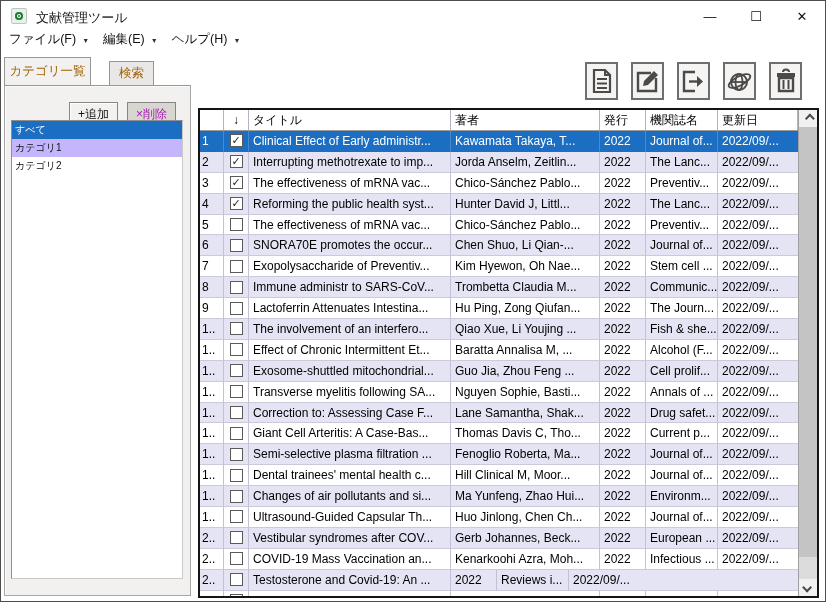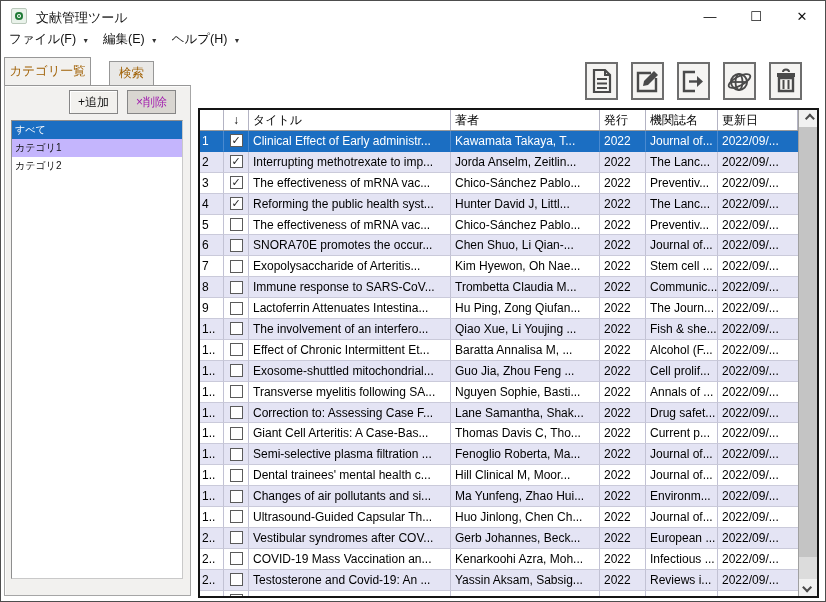--- a/index.html
+++ b/index.html
@@ -20,21 +20,21 @@
   .menu-caret { font-size:7px; color:#333; margin-left:6px; transform:translateY(1px); }
 
   
   .tabstrip { position:absolute; left:3px; top:56px; height:28px; display:flex; align-items:flex-end; z-index:3; }
   .tab { border:1px solid #979797; border-bottom:none; font-size:12.5px; color:#a16207; display:flex; align-items:center; justify-content:center; }
   .tab.active { width:87px; height:28px; background:#f2f1ef; }
   .tab.inactive { width:45px; height:24px; background:#e9e8e6; margin-left:18px; }
 
   
   .sidebar { position:absolute; left:3px; top:84px; width:187px; height:511px; background:#f2f1ef; border:1px solid #a6a6a6; border-top:1px solid #979797; box-shadow:inset 1px 1px 0 #fbfbfa; }
-  .side-btns { position:absolute; left:0; top:4px; width:100%; height:26px; }
+  .side-btns { position:absolute; left:0; top:16px; width:100%; height:26px; }
   .btn { position:absolute; height:24px; width:49px; font-size:12px; display:flex; align-items:center; justify-content:center; border:1px solid #868686; background:#f2f1ee; box-shadow:inset 1px 1px 0 #ffffff; color:#111; }
   .btn.add { left:64px; }
   .btn.del { left:122px; background:#d9d6d1; color:#a21caf; box-shadow:none; }
   .listbox { position:absolute; left:6px; top:34px; width:172px; height:459px; background:#fff; border:1px solid #8e8e8e; border-right-color:#c9c9c9; border-bottom-color:#c9c9c9; overflow:hidden; }
   .lb-item { height:18px; line-height:18px; font-size:10px; color:#111; padding-left:3px; white-space:nowrap; }
   .lb-item.sel { background:#1b6ec2; color:#fff; }
   .lb-item.stripe { background:#c4b5fd; }
 
   
   .toolbar { position:absolute; left:584px; top:61px; display:flex; gap:13px; }
@@ -247,32 +247,32 @@
             <div class="cell c-auth">Chen Shuo, Li Qian-...</div>
             <div class="cell c-year">2022</div>
             <div class="cell c-jour">Journal of...</div>
             <div class="cell c-date">2022/09/...</div>
           </div>
           <div class="trow">
             <div class="cell c-num">7</div>
             <div class="cell c-chk">
               <span class="cb"></span>
             </div>
-            <div class="cell c-title">Exopolysaccharide of Arteritis...</div>
+            <div class="cell c-title">Exopolysaccharide of Preventiv...</div>
             <div class="cell c-auth">Kim Hyewon, Oh Nae...</div>
             <div class="cell c-year">2022</div>
             <div class="cell c-jour">Stem cell ...</div>
             <div class="cell c-date">2022/09/...</div>
           </div>
           <div class="trow alt">
             <div class="cell c-num">8</div>
             <div class="cell c-chk">
               <span class="cb"></span>
             </div>
-            <div class="cell c-title">Immune response to SARS-CoV...</div>
+            <div class="cell c-title">Immune administr to SARS-CoV...</div>
             <div class="cell c-auth">Trombetta Claudia M...</div>
             <div class="cell c-year">2022</div>
             <div class="cell c-jour">Communic...</div>
             <div class="cell c-date">2022/09/...</div>
           </div>
           <div class="trow">
             <div class="cell c-num">9</div>
             <div class="cell c-chk">
               <span class="cb"></span>
             </div>
@@ -413,21 +413,20 @@
             <div class="cell c-year">2022</div>
             <div class="cell c-jour">Infectious ...</div>
             <div class="cell c-date">2022/09/...</div>
           </div>
           <div class="trow alt">
             <div class="cell c-num">2..</div>
             <div class="cell c-chk">
               <span class="cb"></span>
             </div>
             <div class="cell c-title">Testosterone and Covid-19: An ...</div>
-            <div class="cell c-auth">Yassin Aksam, Sabsig...</div>
             <div class="cell c-year">2022</div>
             <div class="cell c-jour">Reviews i...</div>
             <div class="cell c-date">2022/09/...</div>
           </div>
           <div class="trow">
             <div class="cell c-num"></div>
             <div class="cell c-chk">
               <span class="cb"></span>
             </div>
             <div class="cell c-title"></div>

